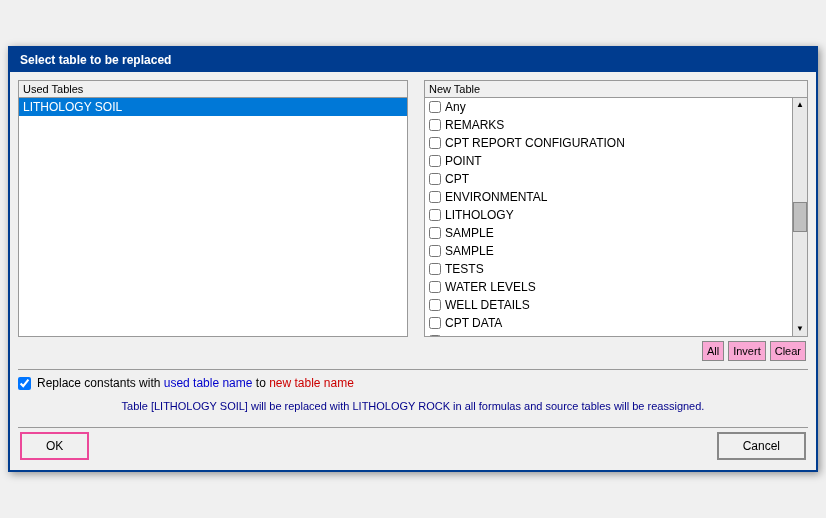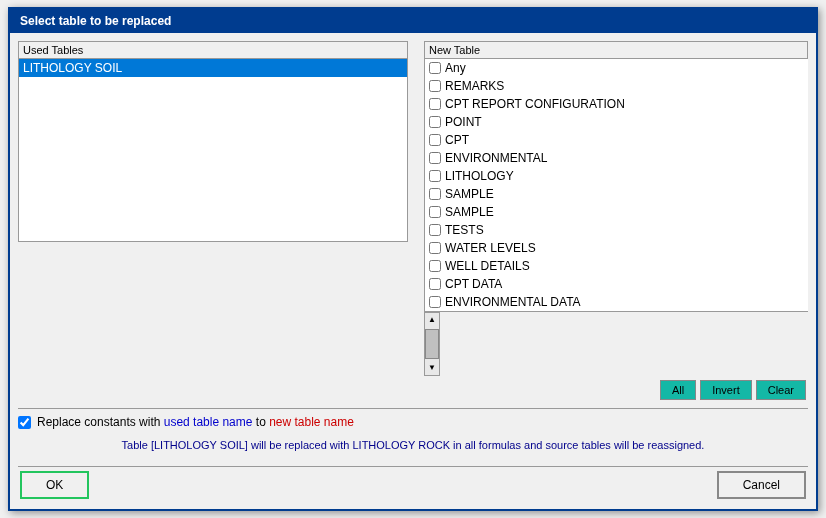--- a/index.html
+++ b/index.html
@@ -45,21 +45,21 @@
       color: #000;
       border: 1px solid #999;
       border-bottom: none;
       padding: 2px 4px;
       background: #f0f0f0;
     }
     .list-box {
       border: 1px solid #999;
       background: white;
       overflow-y: auto;
-      height: 184px;
+      height: 240px;
     }
     .list-item {
       padding: 2px 4px;
       cursor: pointer;
       color: #000;
     }
     .list-item.selected {
       background: #0078d7;
       color: white;
     }
@@ -76,22 +76,22 @@
       height: 12px;
     }
     .action-buttons {
       display: flex;
       justify-content: flex-end;
       gap: 4px;
       margin-top: 4px;
       padding-right: 2px;
     }
     .action-btn {
-      padding: 3px 11px;
-      background: #14b8a6;
+      padding: 3px 4px;
+      background: #f9a8d4;
       border: 1px solid #888;
       cursor: pointer;
       font-size: 11px;
     }
     .divider {
       border: none;
       border-top: 1px solid #999;
       margin: 6px 0;
     }
     .replace-row {
@@ -127,21 +127,21 @@
     }
     .dialog-btn {
       padding: 5px 24px;
       background: #f0f0f0;
       border: 2px solid #888;
       cursor: pointer;
       font-size: 12px;
       min-width: 60px;
     }
     .ok-btn {
-      border: 2px solid #22c55e;
+      border: 2px solid #ec4899;
     }
   </style>
 </head>
 <body>
 
 <div class="dialog">
   <div class="title-bar">
     <span>Select table to be replaced</span>
   </div>
   <div class="content">
@@ -149,21 +149,21 @@
 
       <div class="panel-used">
         <div class="panel-label">Used Tables</div>
         <div class="list-box">
           <div class="list-item selected">LITHOLOGY SOIL</div>
         </div>
       </div>
 
       <div class="panel-new">
         <div class="panel-label">New Table</div>
-        <div style="display:flex;flex-direction:column;">
+        <div style="display:flex;">
           <div class="list-box" style="flex:1; border-right:none;">
             <div class="checkbox-item">
                 <input type="checkbox" style="">
                 <span>Any</span>
               </div>
             <div class="checkbox-item">
                 <input type="checkbox" style="">
                 <span>REMARKS</span>
               </div>
             <div class="checkbox-item">

